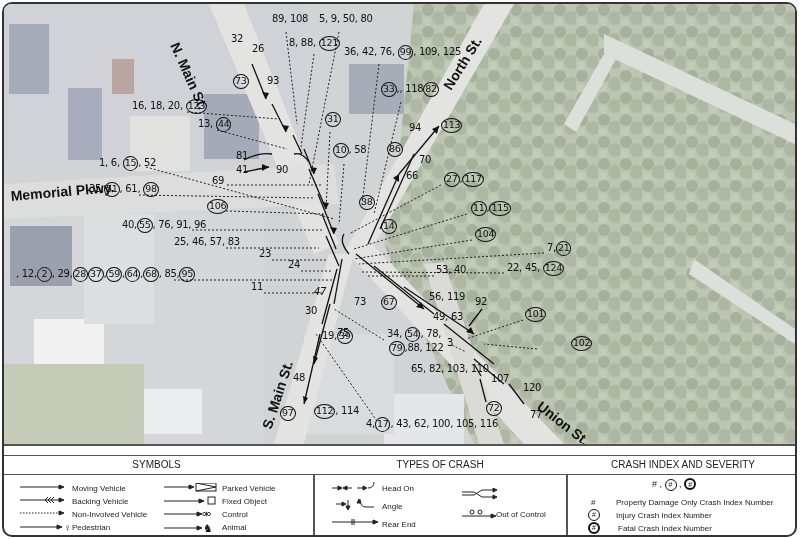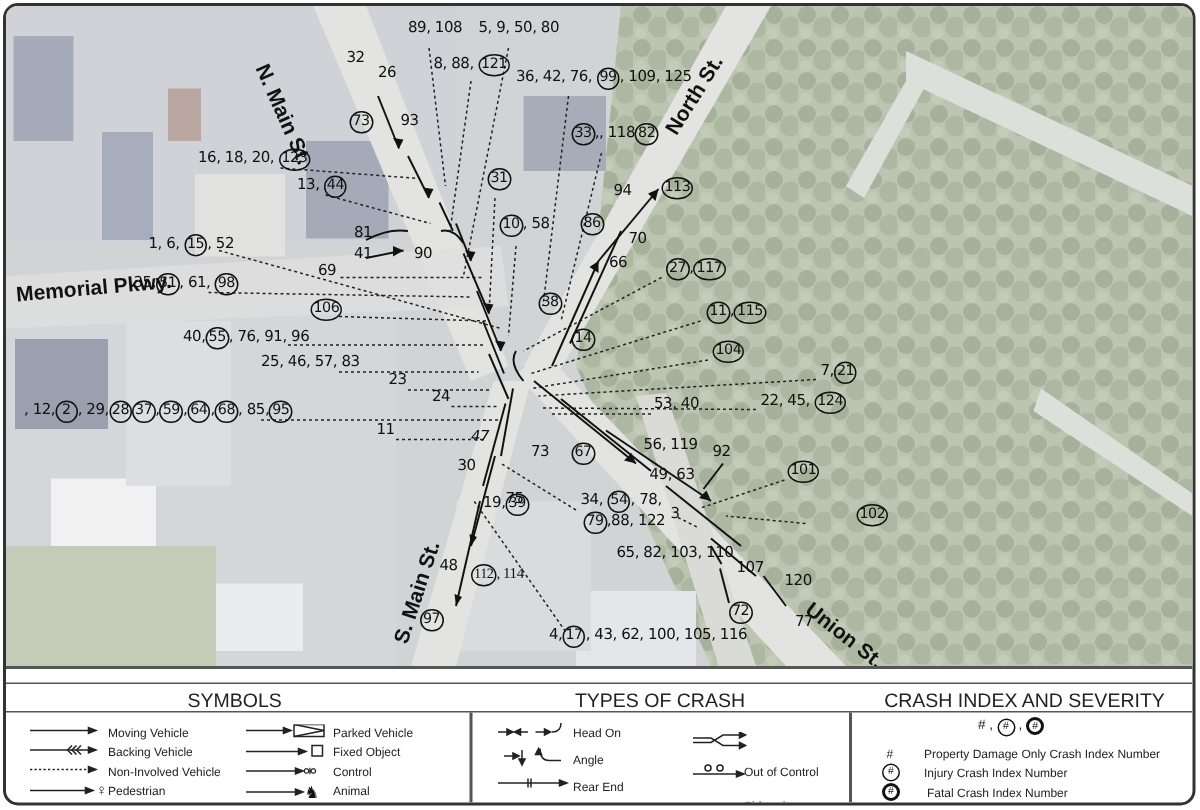--- a/index.html
+++ b/index.html
@@ -26,21 +26,21 @@
     font-family: "Liberation Sans", sans-serif; white-space: nowrap;
   }
   .legend {
     position: absolute; left: 0; top: 440px; width: 791px; height: 91px;
     border-top: 2px solid #555;
   }
   .legend-head {
     position: absolute; top: 9px; left: 0; width: 791px; height: 20px;
     border-top: 1.5px solid #555; border-bottom: 1.5px solid #555;
   }
-  .lh { position: absolute; top: 3px; font-size: 13px; color: #222; text-align: center; }
+  .lh { position: absolute; top: 3px; font-size: 10px; color: #222; text-align: center; }
   .vdiv { position: absolute; top: 29px; bottom: 0; width: 1.5px; background: #555; }
   .lg-item { position: absolute; font-size: 8px; color: #222; white-space: nowrap; }
   .lg-icon { position: absolute; }
 </style>
 </head>
 <body>
 
 <div class="frame">
   <div class="map">
     <svg class="bg" width="791" height="440" viewBox="0 0 791 440">
@@ -208,21 +208,21 @@
         <div class="lbl" style="left: 471px; top: 292px;"><span>92</span></div>
         <div class="lbl" style="left: 383px; top: 323px;"><span>34, </span><span class="c">54</span><span>, 78,</span></div>
         <div class="lbl" style="left: 385px; top: 337px;"><span class="c">79</span><span>,88, 122</span></div>
         <div class="lbl" style="left: 443px; top: 333px;"><span>3</span></div>
         <div class="lbl" style="left: 521px; top: 303px;"><span class="c">101</span></div>
         <div class="lbl" style="left: 535px; top: 332px; margin-left: 32px;"><span class="c">102</span></div>
         <div class="lbl" style="left: 407px; top: 359px;"><span>65, 82, 103, 110</span></div>
         <div class="lbl" style="left: 487px; top: 369px;"><span>107</span></div>
         <div class="lbl" style="left: 519px; top: 378px;"><span>120</span></div>
         <div class="lbl" style="left: 289px; top: 368px;"><span>48</span></div>
-        <div class="lbl" style="left: 310px; top: 372px; font-family: Liberation Serif, serif;"><span class="c">112</span><span>, 114</span></div>
+        <div class="lbl" style="left: 310px; top: 400px;"><span class="c">112</span><span>, 114</span></div>
         <div class="lbl" style="left: 276px; top: 402px;"><span class="c">97</span></div>
         <div class="lbl" style="left: 482px; top: 397px;"><span class="c">72</span></div>
         <div class="lbl" style="left: 526px; top: 405px;"><span>77</span></div>
         <div class="lbl" style="left: 362px; top: 413px;"><span>4,</span><span class="c">17</span><span>, 43, 62, 100, 105, 116</span></div>
         <div class="lbl" style="left: 405px; top: 118px;"><span>94</span></div>
         <div class="lbl" style="left: 437px; top: 114px;"><span class="c">113</span></div>
         <div class="lbl" style="left: 415px; top: 150px;"><span>70</span></div>
         <div class="lbl" style="left: 402px; top: 166px;"><span>66</span></div>
         <div class="lbl" style="left: 440px; top: 168px;"><span class="c">27</span><span>,</span><span class="c">117</span></div>
         <div class="lbl" style="left: 467px; top: 197px;"><span class="c">11</span><span>,</span><span class="c">115</span></div>

